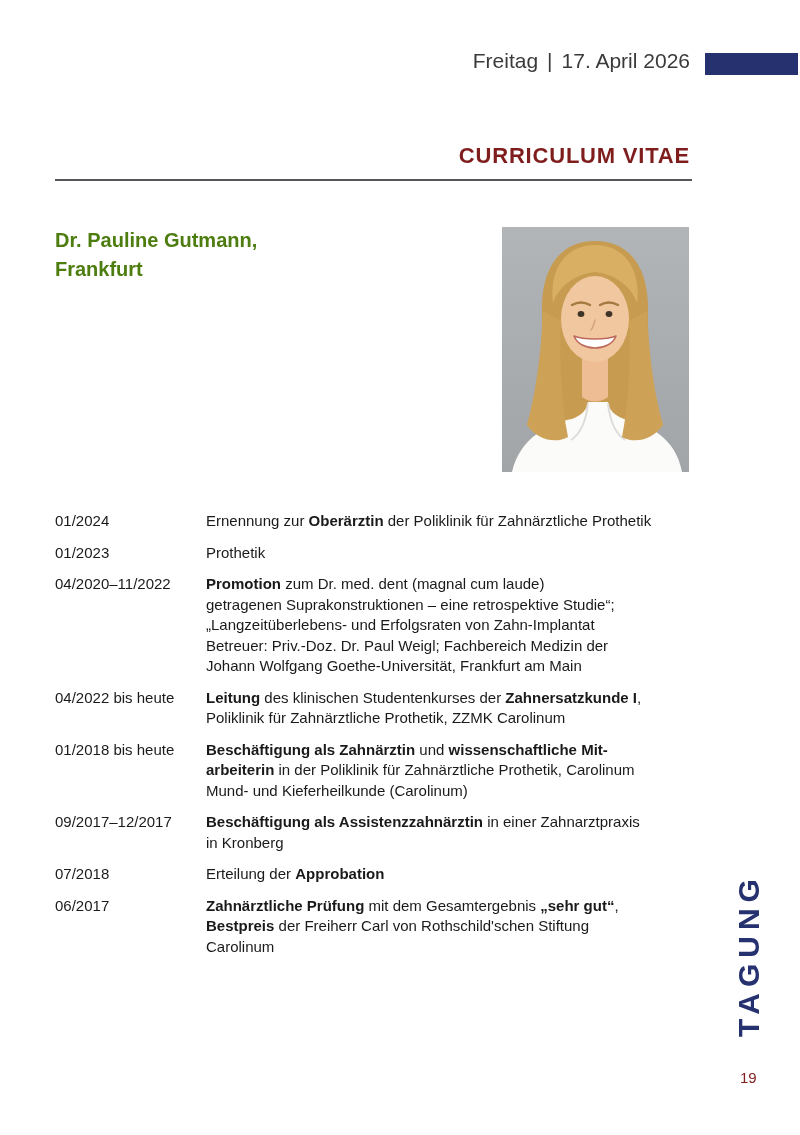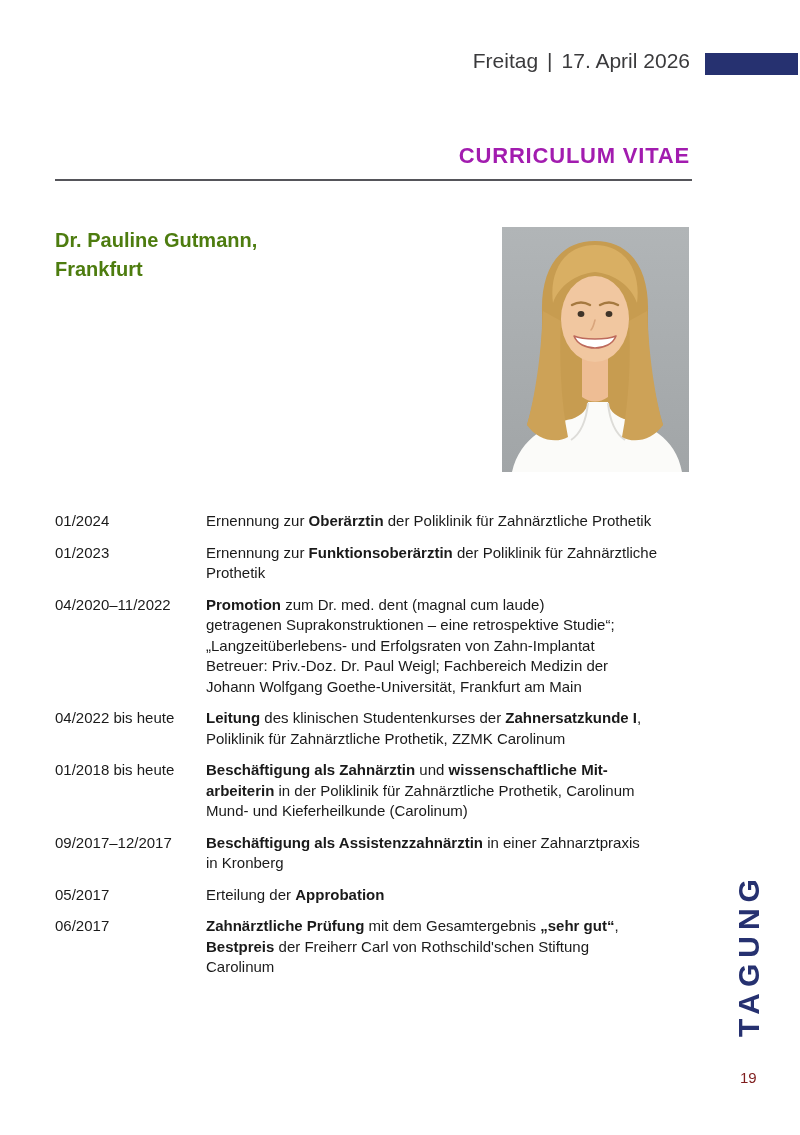--- a/index.html
+++ b/index.html
@@ -11,21 +11,21 @@
     position:absolute;top:49px;right:110px;font-size:21px;color:#3a3a3c;
     white-space:nowrap;
   }
   .header-date .sep{margin:0 9px;color:#3a3a3c;font-weight:400;}
   .accent-bar{
     position:absolute;left:705px;top:53px;width:93px;height:22px;
     background:var(--navy,#263170);
   }
   .section-title{
     position:absolute;top:143px;right:110px;font-size:22px;font-weight:700;
-    color:#a21caf;letter-spacing:0.8px;white-space:nowrap;
+    color:#7f1d1d;letter-spacing:0.8px;white-space:nowrap;
   }
   .rule{
     position:absolute;left:55px;top:179px;width:637px;height:2px;background:#55555a;
   }
   .person-name{
     position:absolute;left:55px;top:226px;font-size:20px;font-weight:700;
     color:#4d7c0f;line-height:29px;
   }
   .photo{
     position:absolute;left:502px;top:227px;width:187px;height:245px;overflow:hidden;
@@ -108,21 +108,20 @@
 <div class="timeline" id="timeline">
     <div class="entry">
       <div class="entry-date">01/2024</div>
       <div class="entry-desc">
         <div class="line"><span>Ernennung zur </span><b>Oberärztin</b><span> der Poliklinik für Zahnärztliche Prothetik</span></div>
       </div>
     </div>
     <div class="entry">
       <div class="entry-date">01/2023</div>
       <div class="entry-desc">
-        <div class="line"><span>Ernennung zur </span><b>Funktionsoberärztin</b><span> der Poliklinik für Zahnärztliche</span></div>
         <div class="line"><span>Prothetik</span></div>
       </div>
     </div>
     <div class="entry">
       <div class="entry-date">04/2020–11/2022</div>
       <div class="entry-desc">
         <div class="line"><b>Promotion</b><span> zum Dr. med. dent (magnal cum laude)</span></div>
         <div class="line"><span>getragenen Suprakonstruktionen – eine retrospektive Studie“;</span></div>
         <div class="line"><span>„Langzeitüberlebens- und Erfolgsraten von Zahn-Implantat</span></div>
         <div class="line"><span>Betreuer: Priv.-Doz. Dr. Paul Weigl; Fachbereich Medizin der</span></div>
@@ -145,21 +144,21 @@
       </div>
     </div>
     <div class="entry">
       <div class="entry-date">09/2017–12/2017</div>
       <div class="entry-desc">
         <div class="line"><b>Beschäftigung als Assistenzzahnärztin</b><span> in einer Zahnarztpraxis</span></div>
         <div class="line"><span>in Kronberg</span></div>
       </div>
     </div>
     <div class="entry">
-      <div class="entry-date">05/2017</div>
+      <div class="entry-date">07/2018</div>
       <div class="entry-desc">
         <div class="line"><span>Erteilung der </span><b>Approbation</b></div>
       </div>
     </div>
     <div class="entry">
       <div class="entry-date">06/2017</div>
       <div class="entry-desc">
         <div class="line"><b>Zahnärztliche Prüfung</b><span> mit dem Gesamtergebnis </span><b>„sehr gut“</b><span>,</span></div>
         <div class="line"><b>Bestpreis</b><span> der Freiherr Carl von Rothschild'schen Stiftung</span></div>
         <div class="line"><span>Carolinum</span></div>

